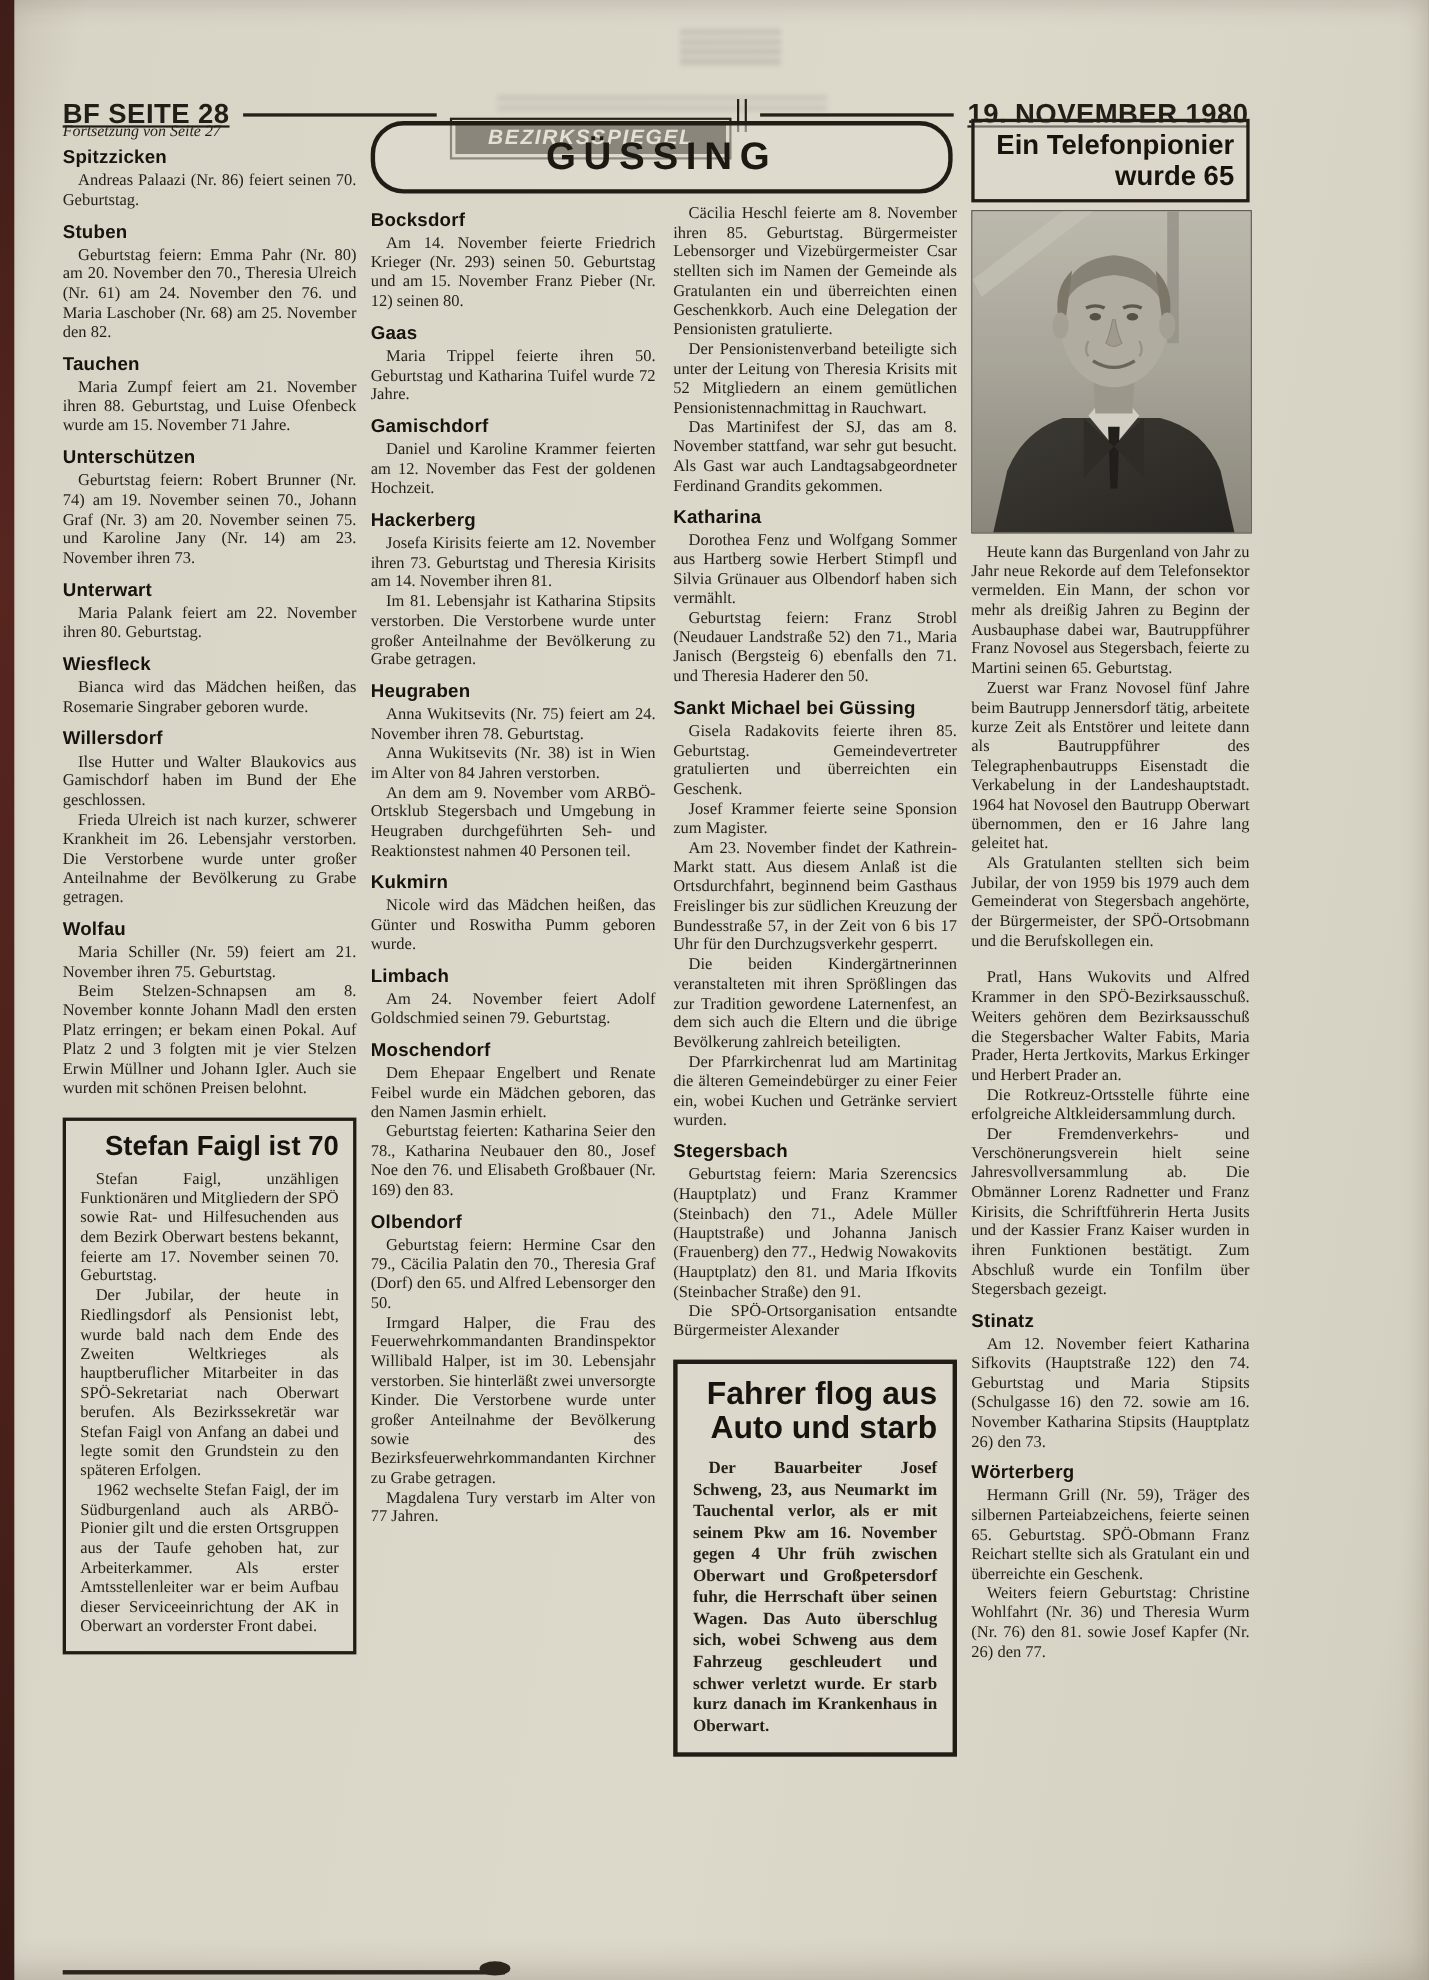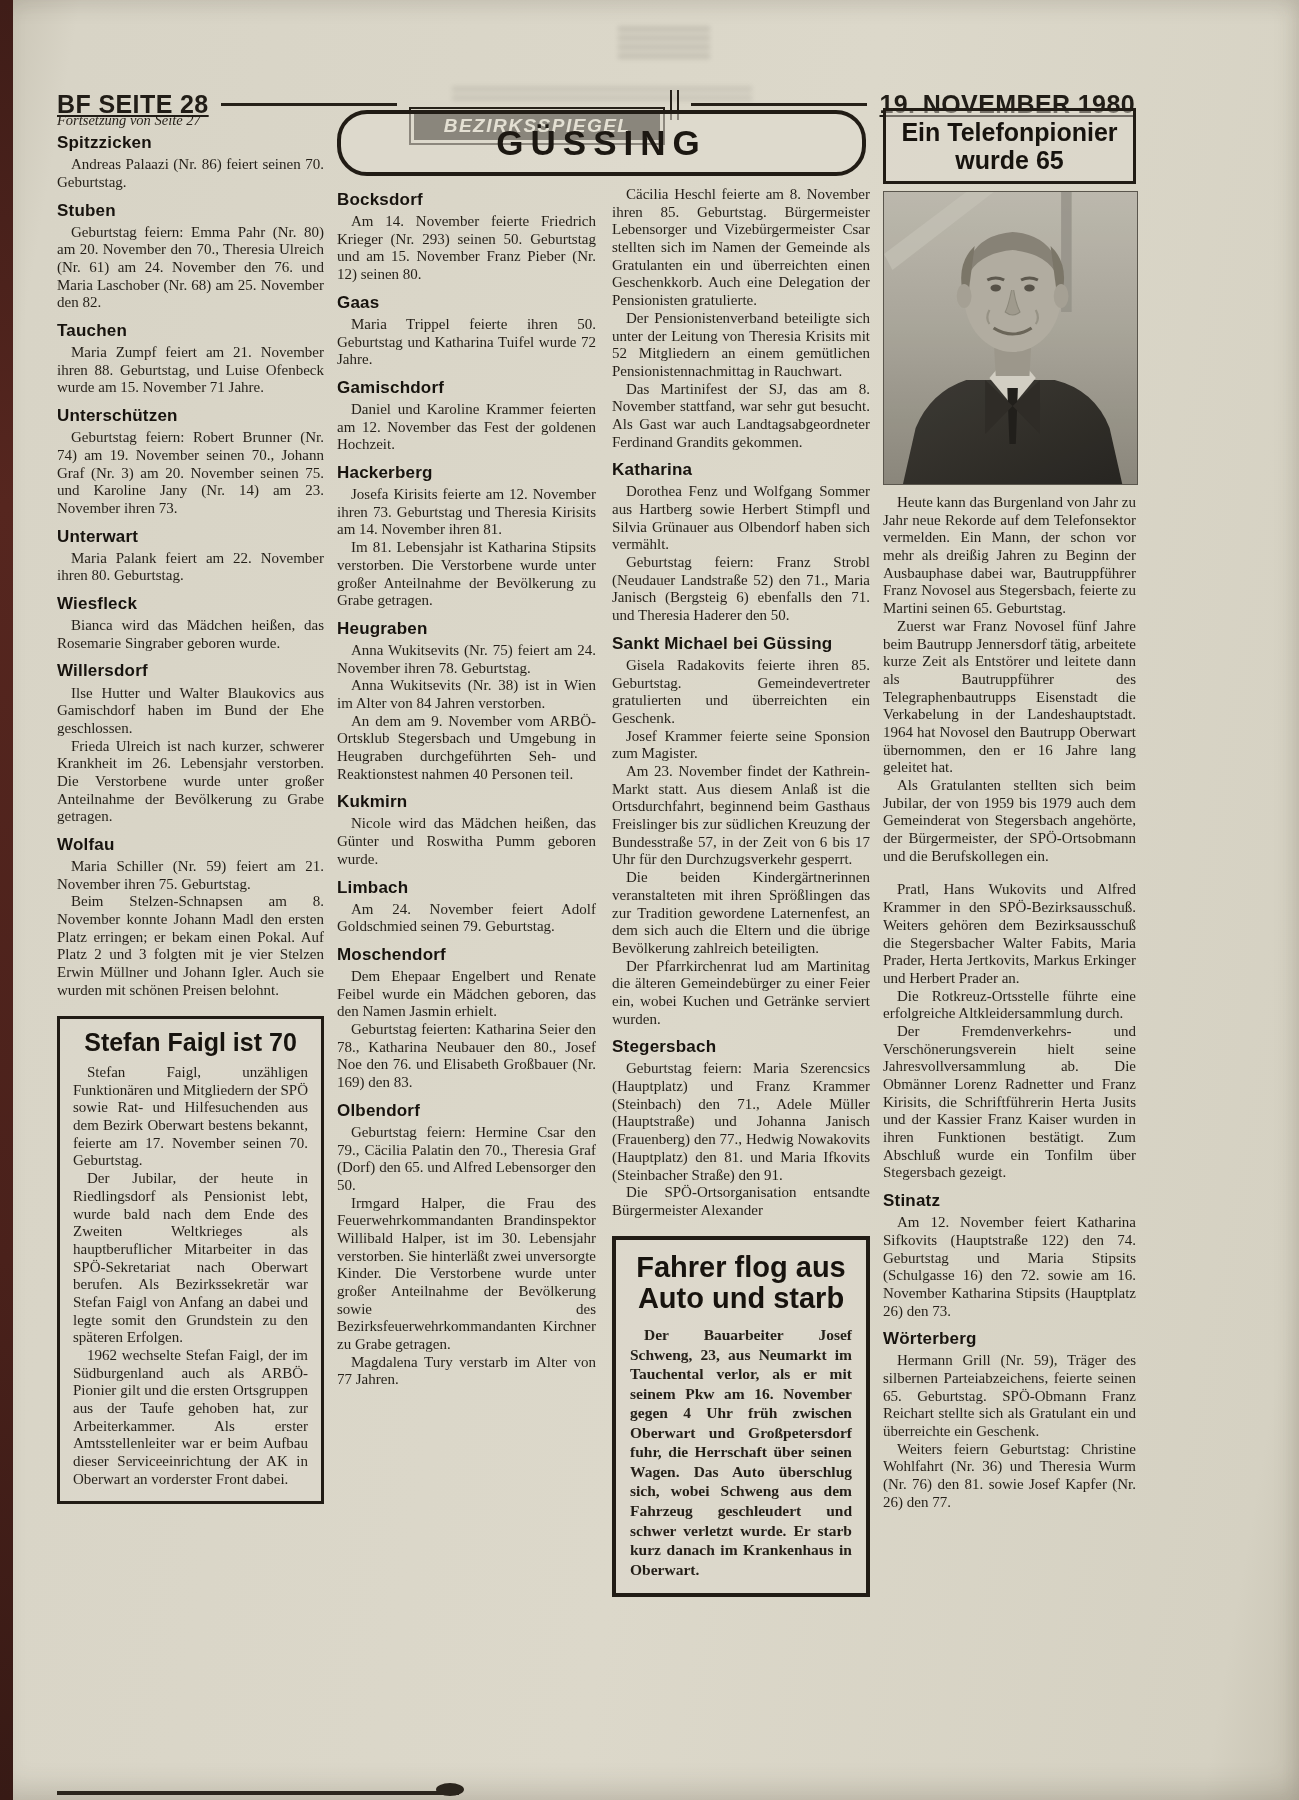--- a/index.html
+++ b/index.html
@@ -26,21 +26,21 @@
   .col3{left:612px;top:186px;width:258px;}
   .col4{left:883px;top:108px;width:253px;}
 
   .cont-note{font-style:italic;font-size:14.5px;margin:0 0 2px;text-align:left;}
   .sec-head{font-family:"Liberation Sans",sans-serif;font-size:17px;font-weight:bold;margin:9px 0 3px;text-align:left;color:#17130e;letter-spacing:.2px;}
   .col2 > .news-section:first-child .sec-head,
   .col1 > .news-section:first-of-type .sec-head{margin-top:4px;}
   .body-p{margin:0;text-indent:14px;}
 
   .boxed{border:3px solid #211c15;background:rgba(222,218,206,.45);padding:10px 13px 12px;margin-top:16px;}
-  .box-title{font-family:"Liberation Sans",sans-serif;font-weight:bold;text-align:center;color:#17130e;margin:0 0 8px;line-height:1.1;}
+  .box-title{font-family:"Liberation Sans",sans-serif;font-weight:bold;text-align:right;color:#17130e;margin:0 0 8px;line-height:1.1;}
   .faigl-title{font-size:25px;white-space:nowrap;}
   .accident-box{border-width:4px;padding:12px 14px 14px;}
   .accident-title{font-size:29px;margin-bottom:10px;}
   .accident-p{font-weight:bold;font-size:15.5px;line-height:1.26;}
 
   .pioneer-title-box{border:3px solid #211c15;padding:7px 11px;background:rgba(222,218,206,.45);}
   .pioneer-title{font-size:25px;margin:0;line-height:1.12;}
   .photo{width:253px;height:292px;border:1px solid #5a564d;margin:7px 0 9px;background:#a7a296;}
   .photo svg{display:block;width:100%;height:100%;}
   .cont-block{margin-top:16px;}

